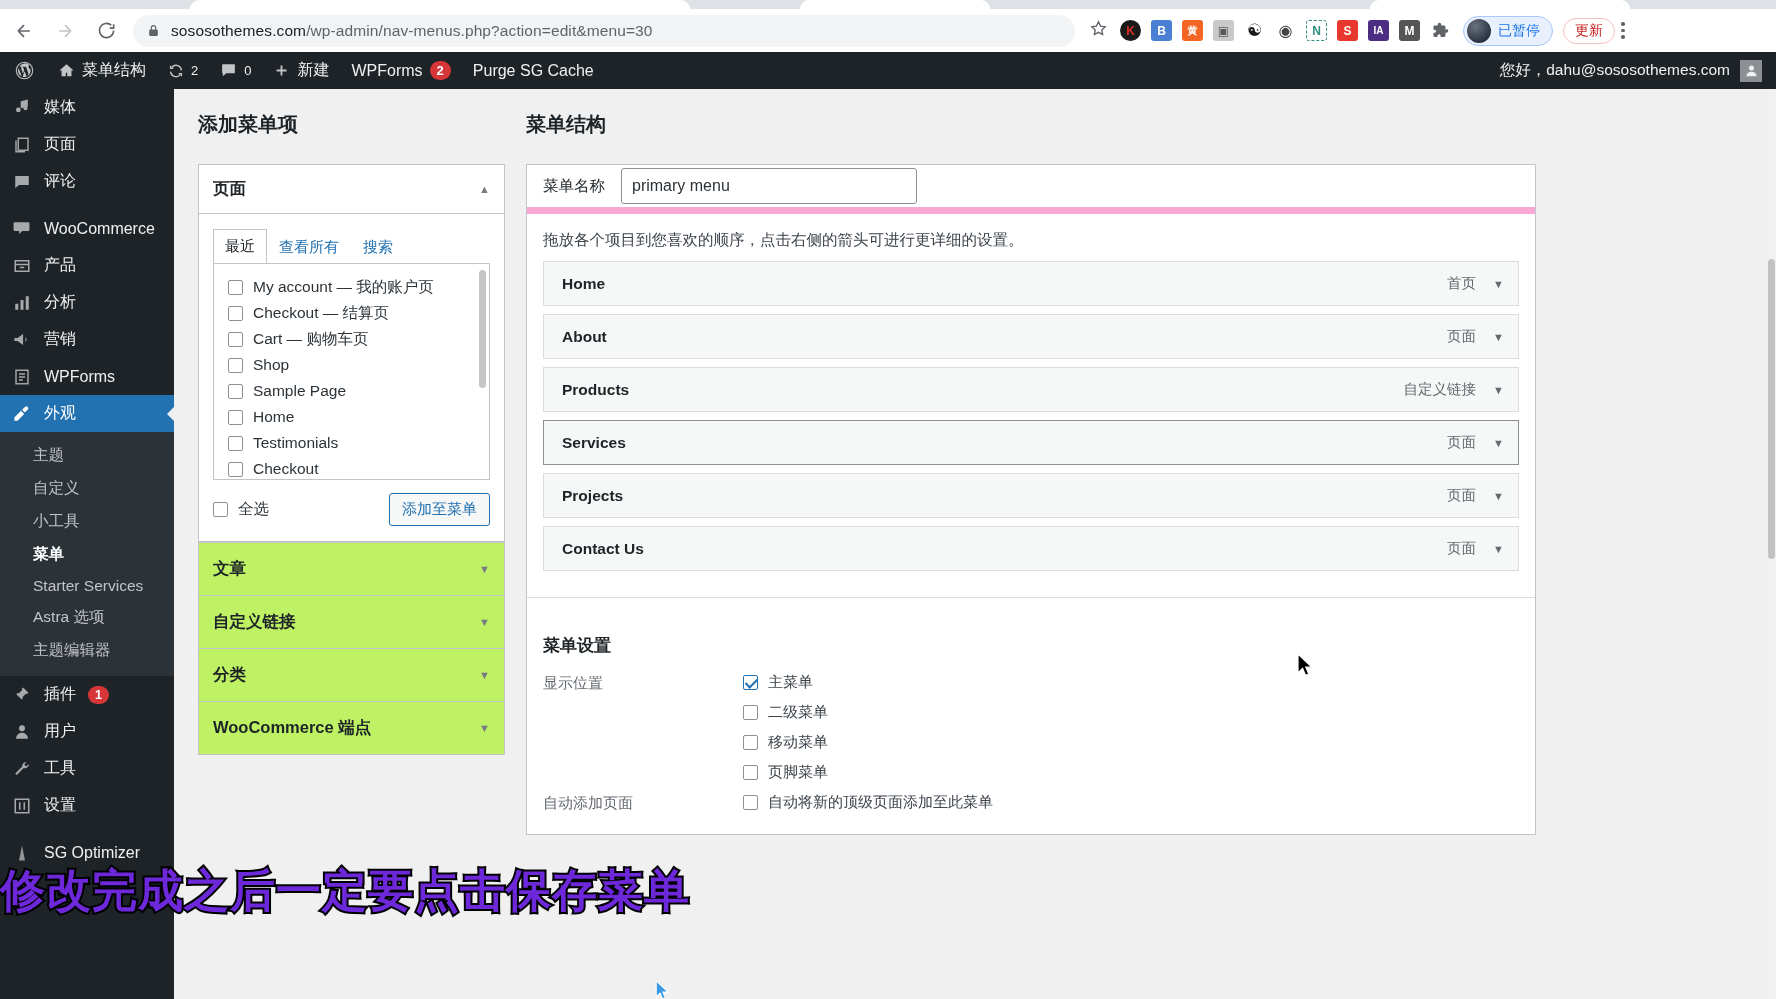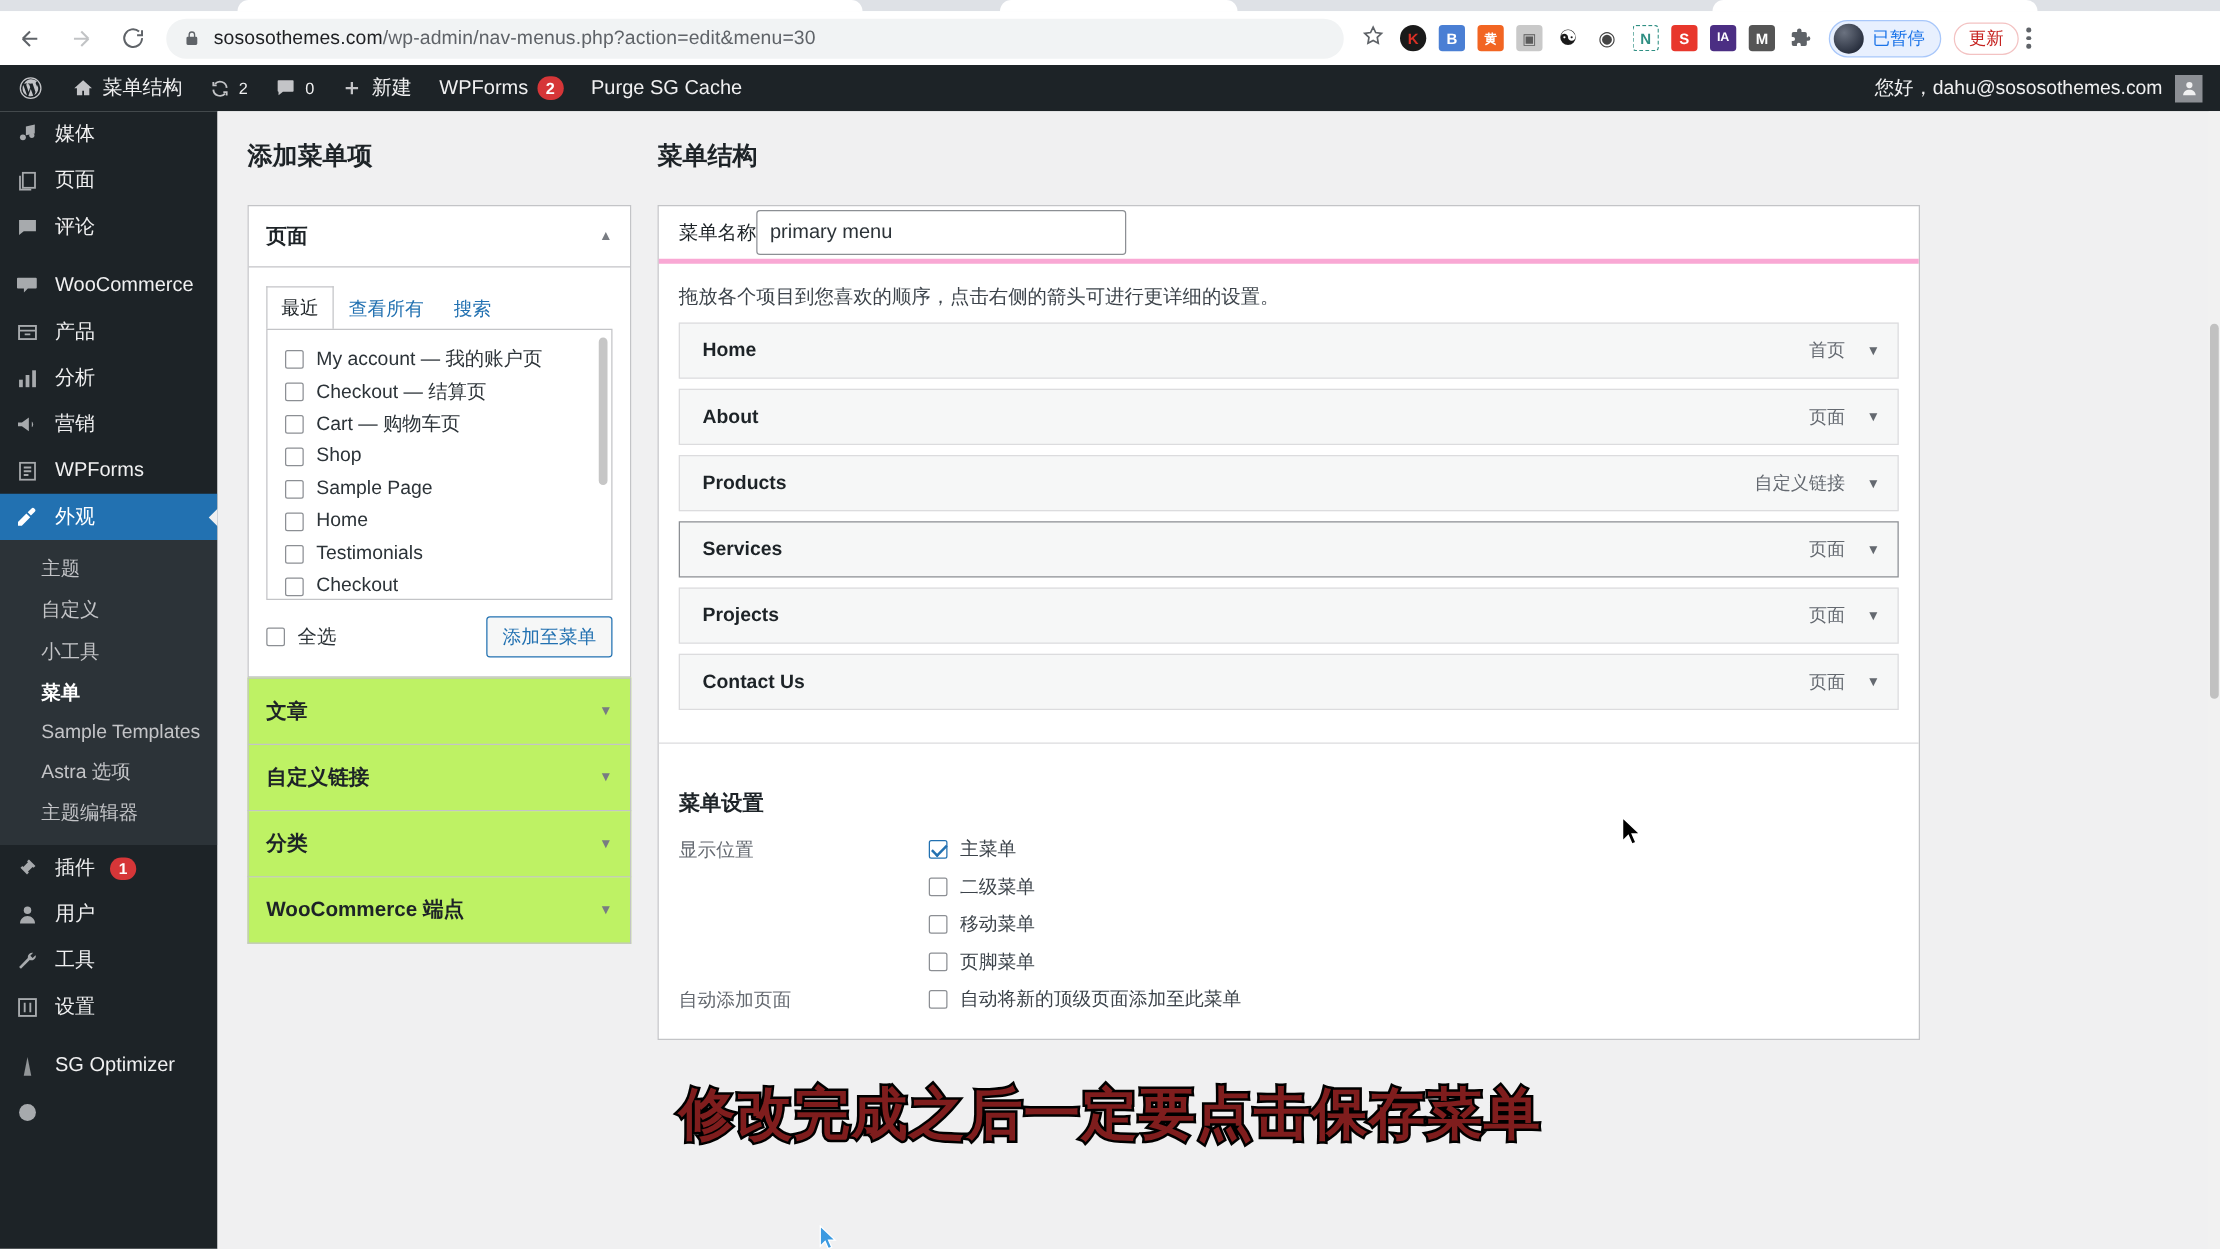--- a/index.html
+++ b/index.html
@@ -185,22 +185,22 @@
   }
   .accordion-sec {
     background: #bef264; border: 1px solid #c3c4c7; border-top: none;
     display: flex; align-items: center; justify-content: space-between;
     padding: 15px 14px;
   }
 
   
   #menu-panel { background: #fff; border: 1px solid #c3c4c7; margin-top: 26px; }
   .menu-name-row {
-    display: flex; align-items: center; 
-    padding: 3px 16px; border-bottom: 4px solid #f9a8d4;
+    display: flex; align-items: center; gap: 16px;
+    padding: 3px 16px; border-bottom: 7px solid #f9a8d4;
   }
   .menu-name-row label { font-size: 15.5px; color: #1d2327; }
   .menu-name-input {
     width: 296px; height: 36px; border: 1px solid #8c8f94; border-radius: 3px;
     padding: 0 10px; font-size: 16px; color: #2c3338; background: #fff;
     font-family: "Liberation Sans", sans-serif;
   }
   .drag-hint { padding: 16px 16px 6px 16px; font-size: 15.5px; color: #3c434a; }
   .menu-items { padding: 4px 16px 18px 16px; }
   .menu-item {
@@ -216,21 +216,21 @@
   .settings-sec { border-top: 1px solid #dcdcde; padding: 36px 16px 10px 16px; }
   .settings-title { font-size: 17px; font-weight: bold; color: #1d2327; margin-bottom: 16px; }
   .set-row { display: flex; align-items: flex-start; margin-bottom: 11px; }
   .set-label { width: 200px; font-size: 15px; color: #646970; padding-top: 1px; }
   .set-opts { display: flex; flex-direction: column; gap: 11px; }
   .set-opt { display: flex; align-items: center; gap: 10px; font-size: 15px; color: #3c434a; }
 
   
   #caption {
     position: absolute; left: 0; top: 861px; width: 1776px;
-    text-align: center; font-size: 45px; font-weight: bold; color: #7f1d1d;
+    text-align: left; font-size: 45px; font-weight: bold; color: #6d28d9;
     -webkit-text-stroke: 4px #000; paint-order: stroke fill;
     letter-spacing: 1px; pointer-events: none;
   }
   
   #cursor { position: absolute; left: 1297px; top: 653px; }
   #cursor-2 { position: absolute; left: 655px; top: 980px; }
   #scrollbar-right {
     position: absolute; right: 0; top: 89px; width: 9px; height: 910px; background: #f1f1f1;
   }
   #scrollbar-thumb {
@@ -438,21 +438,21 @@
           <path d="M19.5 3.5a2 2 0 0 0-2.8 0l-3.9 3.9 3.3 3.3 3.9-3.9a2 2 0 0 0 0-2.8zM11.5 8.6L3 17.1V21h3.9l8.5-8.5z"></path>
         </svg>
     </span>
     <span>外观</span>
   </div>
   <div class="submenu">
     <a>主题</a>
     <a>自定义</a>
     <a>小工具</a>
     <a class="cur">菜单</a>
-    <a>Sample Templates</a>
+    <a>Starter Services</a>
     <a>Astra 选项</a>
     <a>主题编辑器</a>
   </div>
   <div class="menu-top">
     <span class="ic">
       <svg width="18" height="18" viewBox="0 0 24 24" fill="currentColor">
           <path d="M13.5 2l-2 2 1 1-5 5-1-1-2 2 7 7 2-2-1-1 5-5 1 1 2-2z"></path>
           <path d="M3 21l4-4"></path>
         </svg>
     </span>

